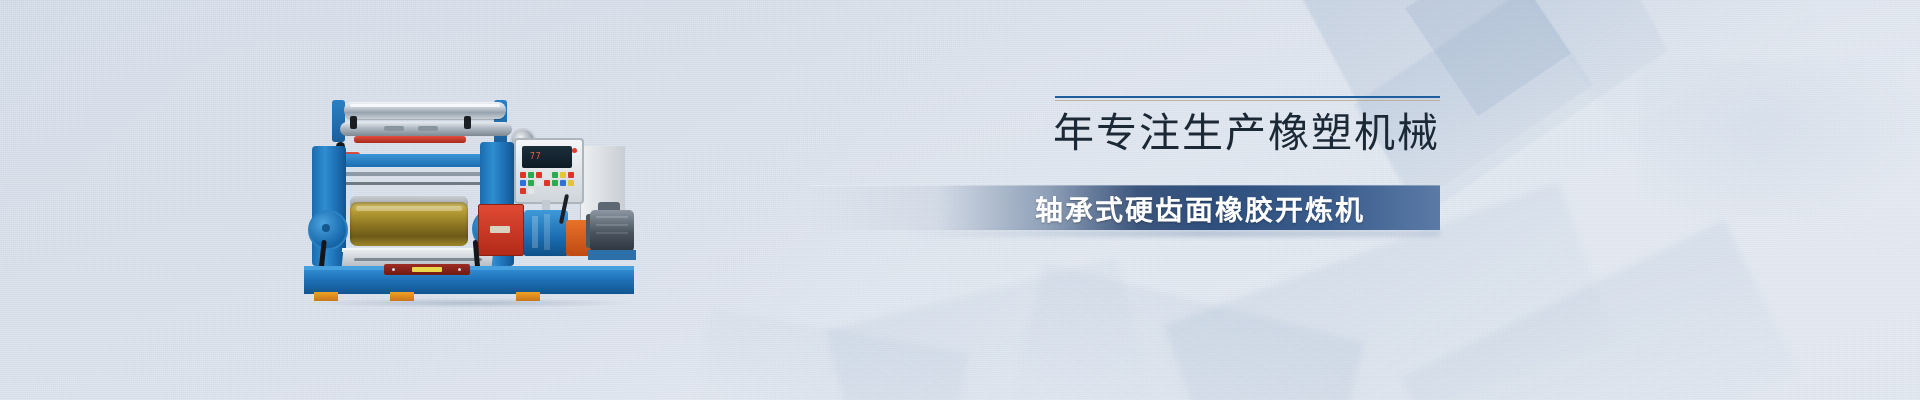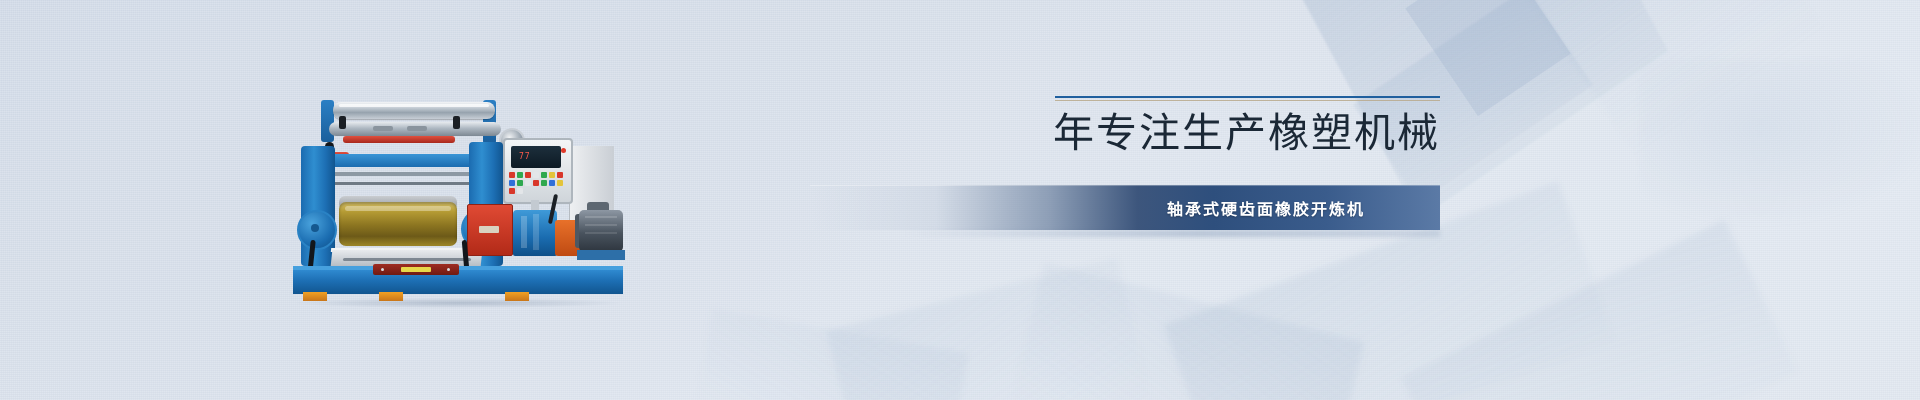--- a/index.html
+++ b/index.html
@@ -86,21 +86,21 @@
         rgba(54,80,120,.96) 52%,
         #2e4f7d 64%,
         #3a5c8c 82%,
         #5b7aa6 100%);
     display:flex;align-items:center;justify-content:flex-end;
     box-shadow:0 1px 0 rgba(255,255,255,.30) inset;
   }
   .ribbon-label{
     padding-right:75px;
     font-family:"DejaVu Sans","Liberation Sans",sans-serif;
-    font-size:16px;font-weight:bold;letter-spacing:2px;color:#ffffff;
+    font-size:28px;font-weight:bold;letter-spacing:2px;color:#ffffff;
     white-space:nowrap;text-shadow:0 1px 2px rgba(0,0,0,.30);
   }
   .ribbon-shadow{
     position:absolute;left:905px;top:230px;width:535px;height:7px;
     background:linear-gradient(90deg,rgba(160,176,199,0),rgba(150,168,194,.55) 55%,rgba(150,168,194,.30));
     filter:blur(2px);
   }
 
   .bullets{
     position:absolute;left:0;top:248px;width:1440px;
@@ -110,21 +110,21 @@
     display:block;white-space:nowrap;margin-bottom:12px;
     font-family:"DejaVu Sans","Liberation Sans",sans-serif;
     font-size:19px;color:#3c4a5c;letter-spacing:.8px;
   }
   .bullet-mark{
     color:#c41b1b;font-weight:bold;font-size:17px;margin-right:9px;
     font-family:"Liberation Sans",sans-serif;
   }
 
   
-  .machine{position:absolute;left:287px;top:98px;width:345px;height:182px;}
+  .machine{position:absolute;left:298px;top:98px;width:345px;height:182px;}
   .m{position:absolute;}
 
   
   .top-roll{left:46px;top:4px;width:162px;height:17px;border-radius:8px;
     background:linear-gradient(180deg,#f2f4f6 0%,#cfd6dd 28%,#97a3ae 62%,#c7ced6 100%);
     box-shadow:0 1px 1px rgba(0,0,0,.25);}
   .top-roll-hl{left:52px;top:6px;width:150px;height:3px;border-radius:2px;background:rgba(255,255,255,.75);}
   .top-roll2{left:42px;top:24px;width:172px;height:14px;border-radius:7px;
     background:linear-gradient(180deg,#e6eaee 0%,#aeb8c2 45%,#7d8893 100%);}
   .top-arm-l{left:34px;top:2px;width:13px;height:42px;border-radius:3px;

